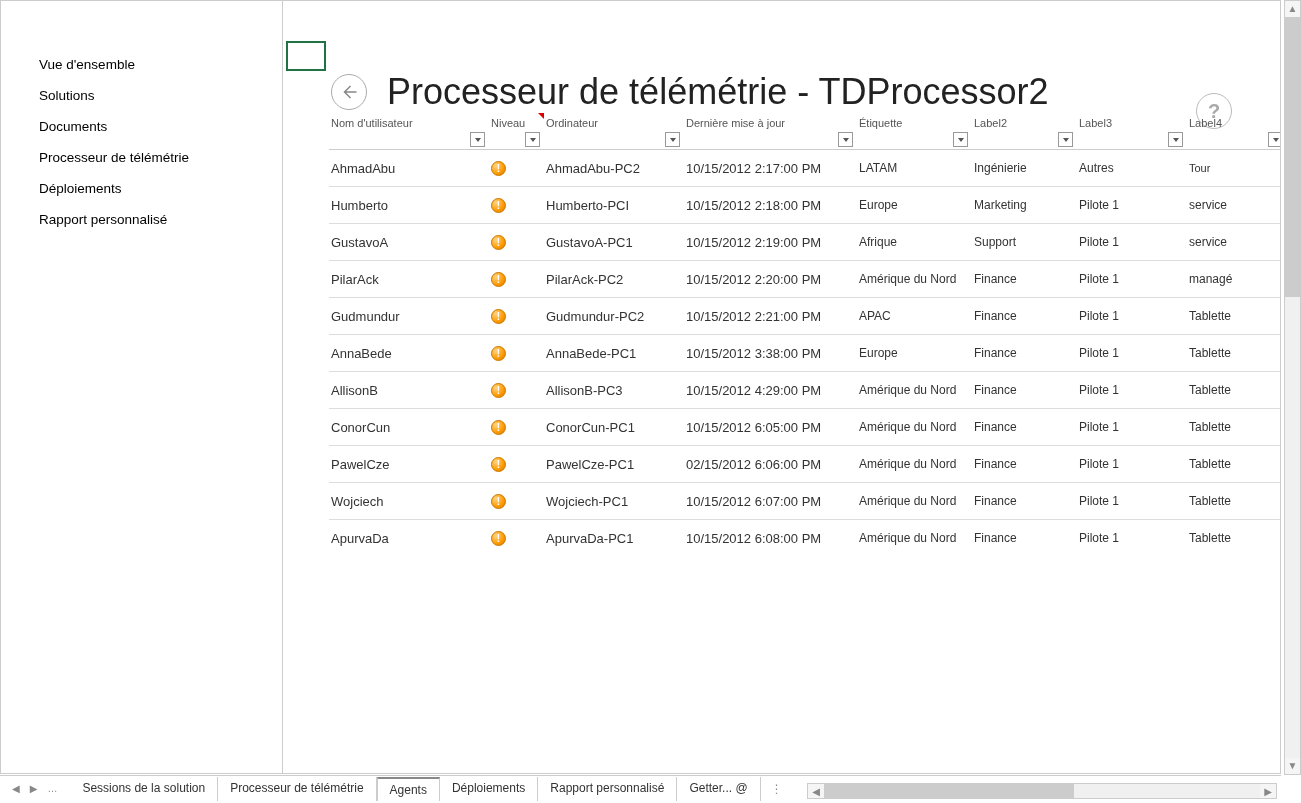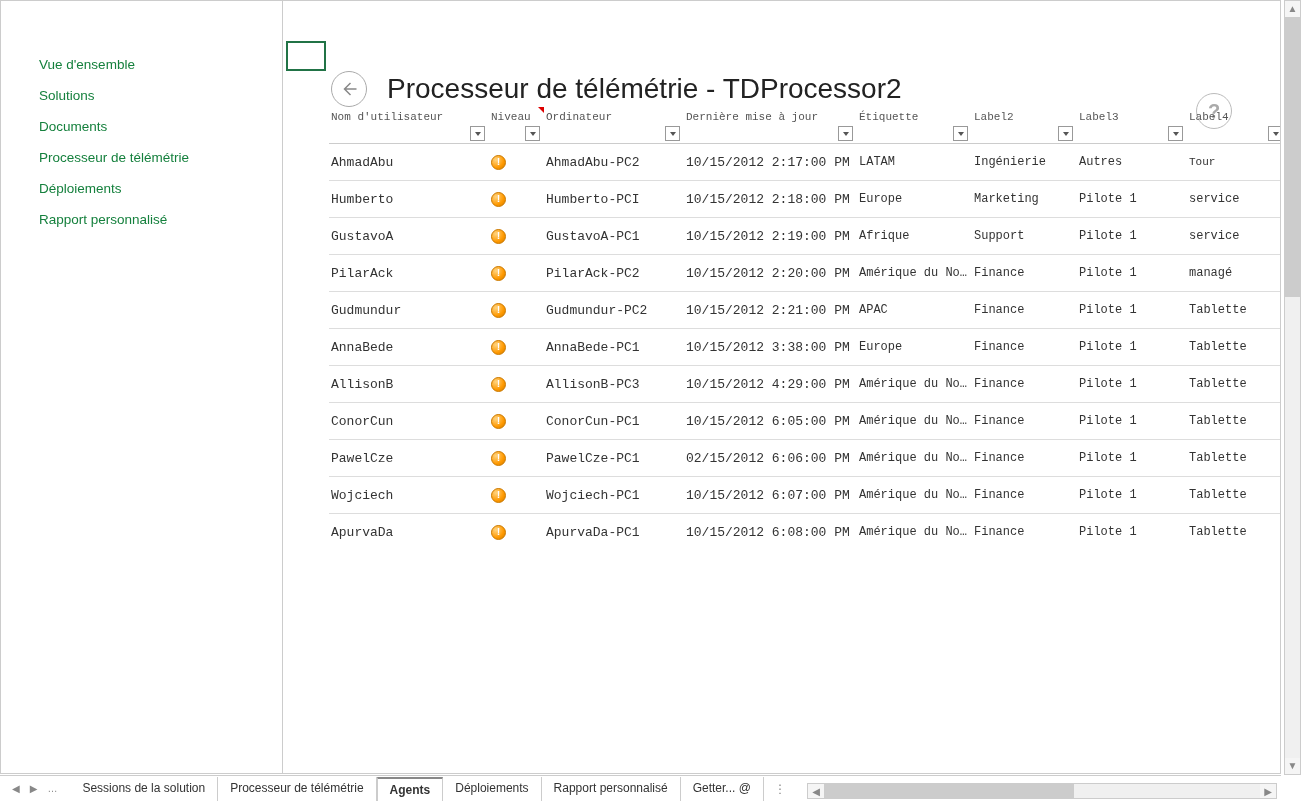--- a/index.html
+++ b/index.html
@@ -24,21 +24,21 @@
   }
   .sidebar {
     width: 282px;
     border-right: 1px solid #ccc;
     background: #fff;
     padding-top: 48px;
   }
   .sidebar-item {
     padding: 8px 20px 8px 38px;
     cursor: pointer;
-    color: #15803d;
+    color: #000000;
     font-size: 13.5px;
   }
   .main {
     flex: 1;
     position: relative;
     overflow: hidden;
   }
   .cell-selector {
     position: absolute;
     top: 40px;
@@ -63,21 +63,21 @@
     align-items: center;
     justify-content: center;
     margin-right: 20px;
     color: #888;
     position: relative;
     top: 40px;
     cursor: pointer;
   }
   .back-btn svg { width: 18px; height: 18px; }
   .page-title {
-    font-size: 28px;
+    font-size: 36px;
     font-weight: 400;
     color: #222;
     position: relative;
     top: 40px;
   }
   .help-btn {
     position: absolute;
     right: 48px;
     top: 92px;
     width: 36px;
@@ -93,21 +93,20 @@
     cursor: pointer;
   }
   .table-area {
     padding: 0 28px 0 46px;
     overflow: hidden;
   }
   table {
     width: 100%;
     border-collapse: collapse;
     table-layout: fixed;
-    font-family: Liberation Mono, monospace;
   }
   thead th {
     text-align: left;
     font-weight: 400;
     font-size: 11px;
     color: #555;
     padding: 4px 2px 20px 2px;
     position: relative;
     vertical-align: top;
   }
@@ -177,21 +176,21 @@
     padding: 4px 12px;
     border-right: 1px solid #ccc;
     cursor: pointer;
     color: #333;
   }
   .tab.active {
     background: #fff;
     border-top: 2px solid #888;
     border-left: 1px solid #ccc;
     border-right: 1px solid #ccc;
-    font-weight: 700;
+    font-weight: 400;
   }
   .tab-new { padding: 4px 10px; color: #888; cursor: pointer; }
   .hscroll {
     position: absolute;
     right: 4px;
     bottom: 2px;
     width: 470px;
     height: 16px;
     display: flex;
     align-items: center;

